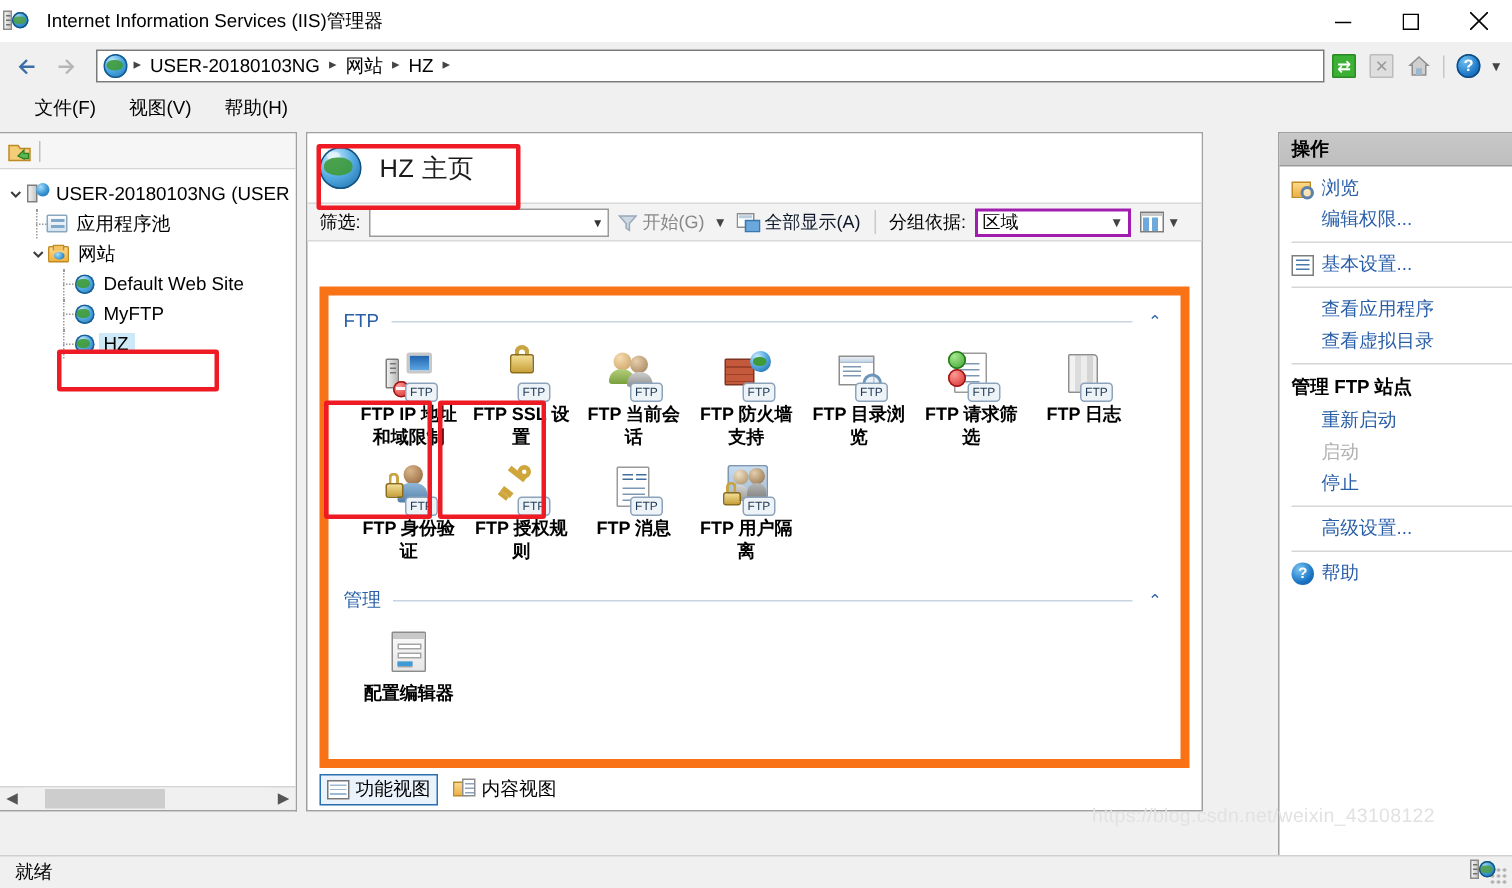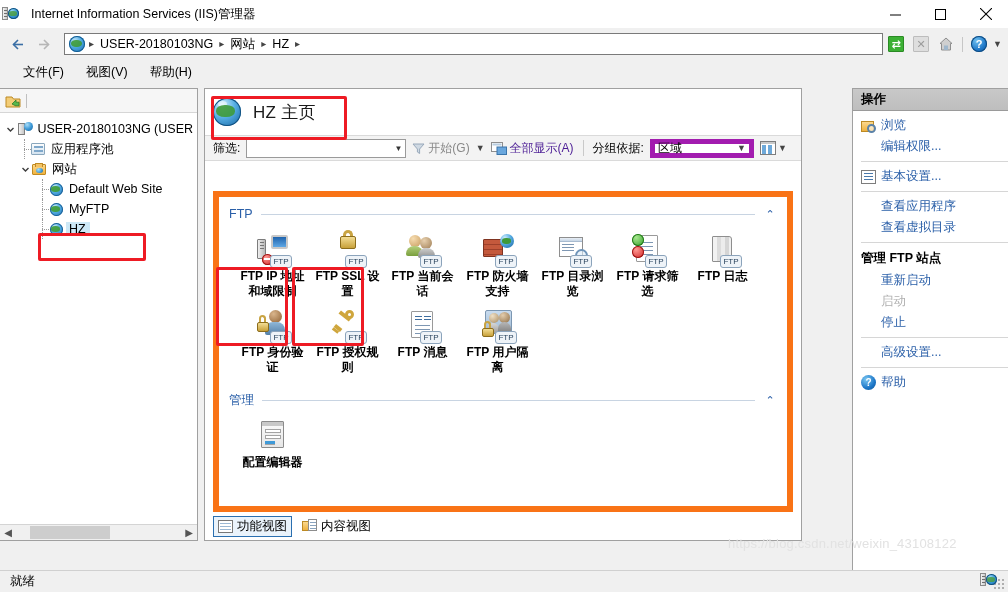--- a/index.html
+++ b/index.html
@@ -244,26 +244,26 @@
     height: 26px; display:flex; align-items:center; gap: 6px;
     padding: 0 8px; background: #f3f3f3; border-top:1px solid #dadada; border-bottom:1px solid #dadada;
     font-size: 12px;
   }
   .filter-input {
     width: 160px; height: 19px; background:#fff; border:1px solid #9a9a9a;
     display:flex; align-items:center; justify-content:flex-end; padding-right:3px;
   }
   .filter-input .dd { color:#333; font-size:8px; }
   .fb-item { display:flex; align-items:center; gap:3px; color:#888; }
-  .fb-item.enabled { color:#4c1d95; }
+  .fb-item.enabled { color:#0f172a; }
   .fb-sep { width:1px; height:16px; background:#c9c9c9; margin:0 3px; }
   .ico-funnel svg { display:block; }
   .ico-showall { width:16px;height:14px;position:relative; }
   .sel-box {
-    width: 72px; height:19px; background:#fff; border:5px solid #a21caf;
+    width: 72px; height:19px; background:#fff; border:2px solid #a21caf;
     display:flex; align-items:center; justify-content:space-between; padding:0 3px;
     font-size:12px;
   }
   .sel-box.wide { width: 104px; }
   .grid-btn { display:flex; align-items:center; gap:2px; }
   .ico-grid { width:16px; height:14px; border:1px solid #7d7d7d; background:#fff; position:relative; }
   .ico-grid::before {
     content:""; position:absolute; left:1px; top:3px; width:12px; height:9px;
     background:
       linear-gradient(to right,#6ea9d9 4px, transparent 4px) 0 0/6px 4px repeat,

